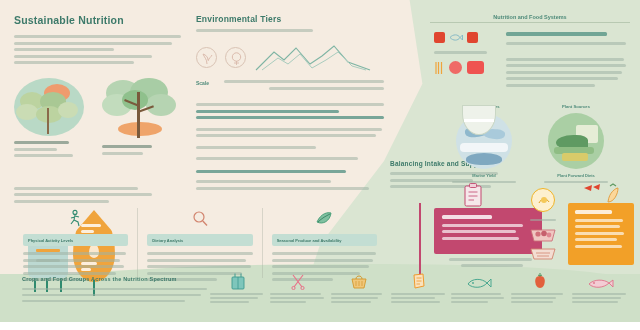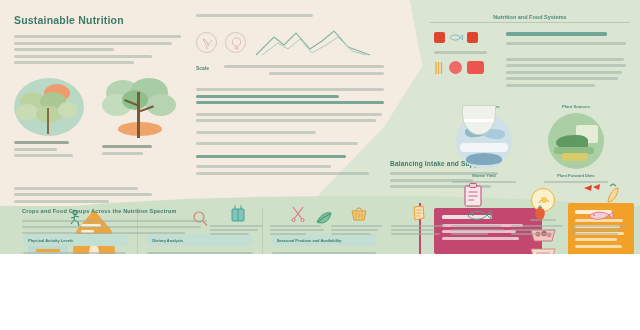--- a/index.html
+++ b/index.html
@@ -1,21 +1,21 @@
 <!DOCTYPE html>
 <html><head>
 <meta charset="utf-8">
 <style>
   * { box-sizing: border-box; margin: 0; padding: 0; }
   html, body {
     width: 640px; height: 330px; overflow: hidden;
     font-family: "Liberation Sans", sans-serif;
   }
   #poster {
-    position: relative; width: 640px; height: 254px;
+    position: relative; width: 640px; height: 322px;
     background: #f5ece1; overflow: hidden;
   }
 
   
   .bg-green-right {
     position: absolute; inset: 0;
     background: #dae5d2;
     clip-path: polygon(100% 0, 100% 100%, 46% 100%, 50% 76%, 60% 50%, 66% 26%, 64% 0);
   }
   .bg-cream {
@@ -223,20 +223,21 @@
     </div>
     <div style="position:absolute;left:16px;top:34px;width:10px;height:14px;background:rgba(255,255,255,.75);border-radius:50% 50% 50% 50%/60% 60% 40% 40%;"></div>
     <div style="position:absolute;left:8px;top:52px;right:8px;">
       <div class="tl white" style="width:60%;height:2.5px;"></div>
       <div class="tl white" style="width:40%;height:2.5px;"></div>
     </div>
   </div>
   <div class="leaf-stem"></div>
 
   <div class="col" id="col-mid">
+    <div class="heading" style="font-size:8.5px;margin-bottom:5px">Environmental Tiers</div>
     <div class="tl" style="width:62%"></div>
 
     <div style="display:flex;align-items:center;gap:8px;margin-top:10px">
       <span class="icon-circle">
         <svg width="21" height="21" viewBox="0 0 21 21" style="opacity:.5">
           <path d="M10 16 C10 11, 7 9, 6 6 C9 7, 11 9, 11 12" fill="none" stroke="#c08a78" stroke-width="1"></path>
           <path d="M11 13 C12 10, 14 9, 15 7" fill="none" stroke="#c08a78" stroke-width="1"></path>
         </svg>
       </span>
       <span class="icon-circle">

